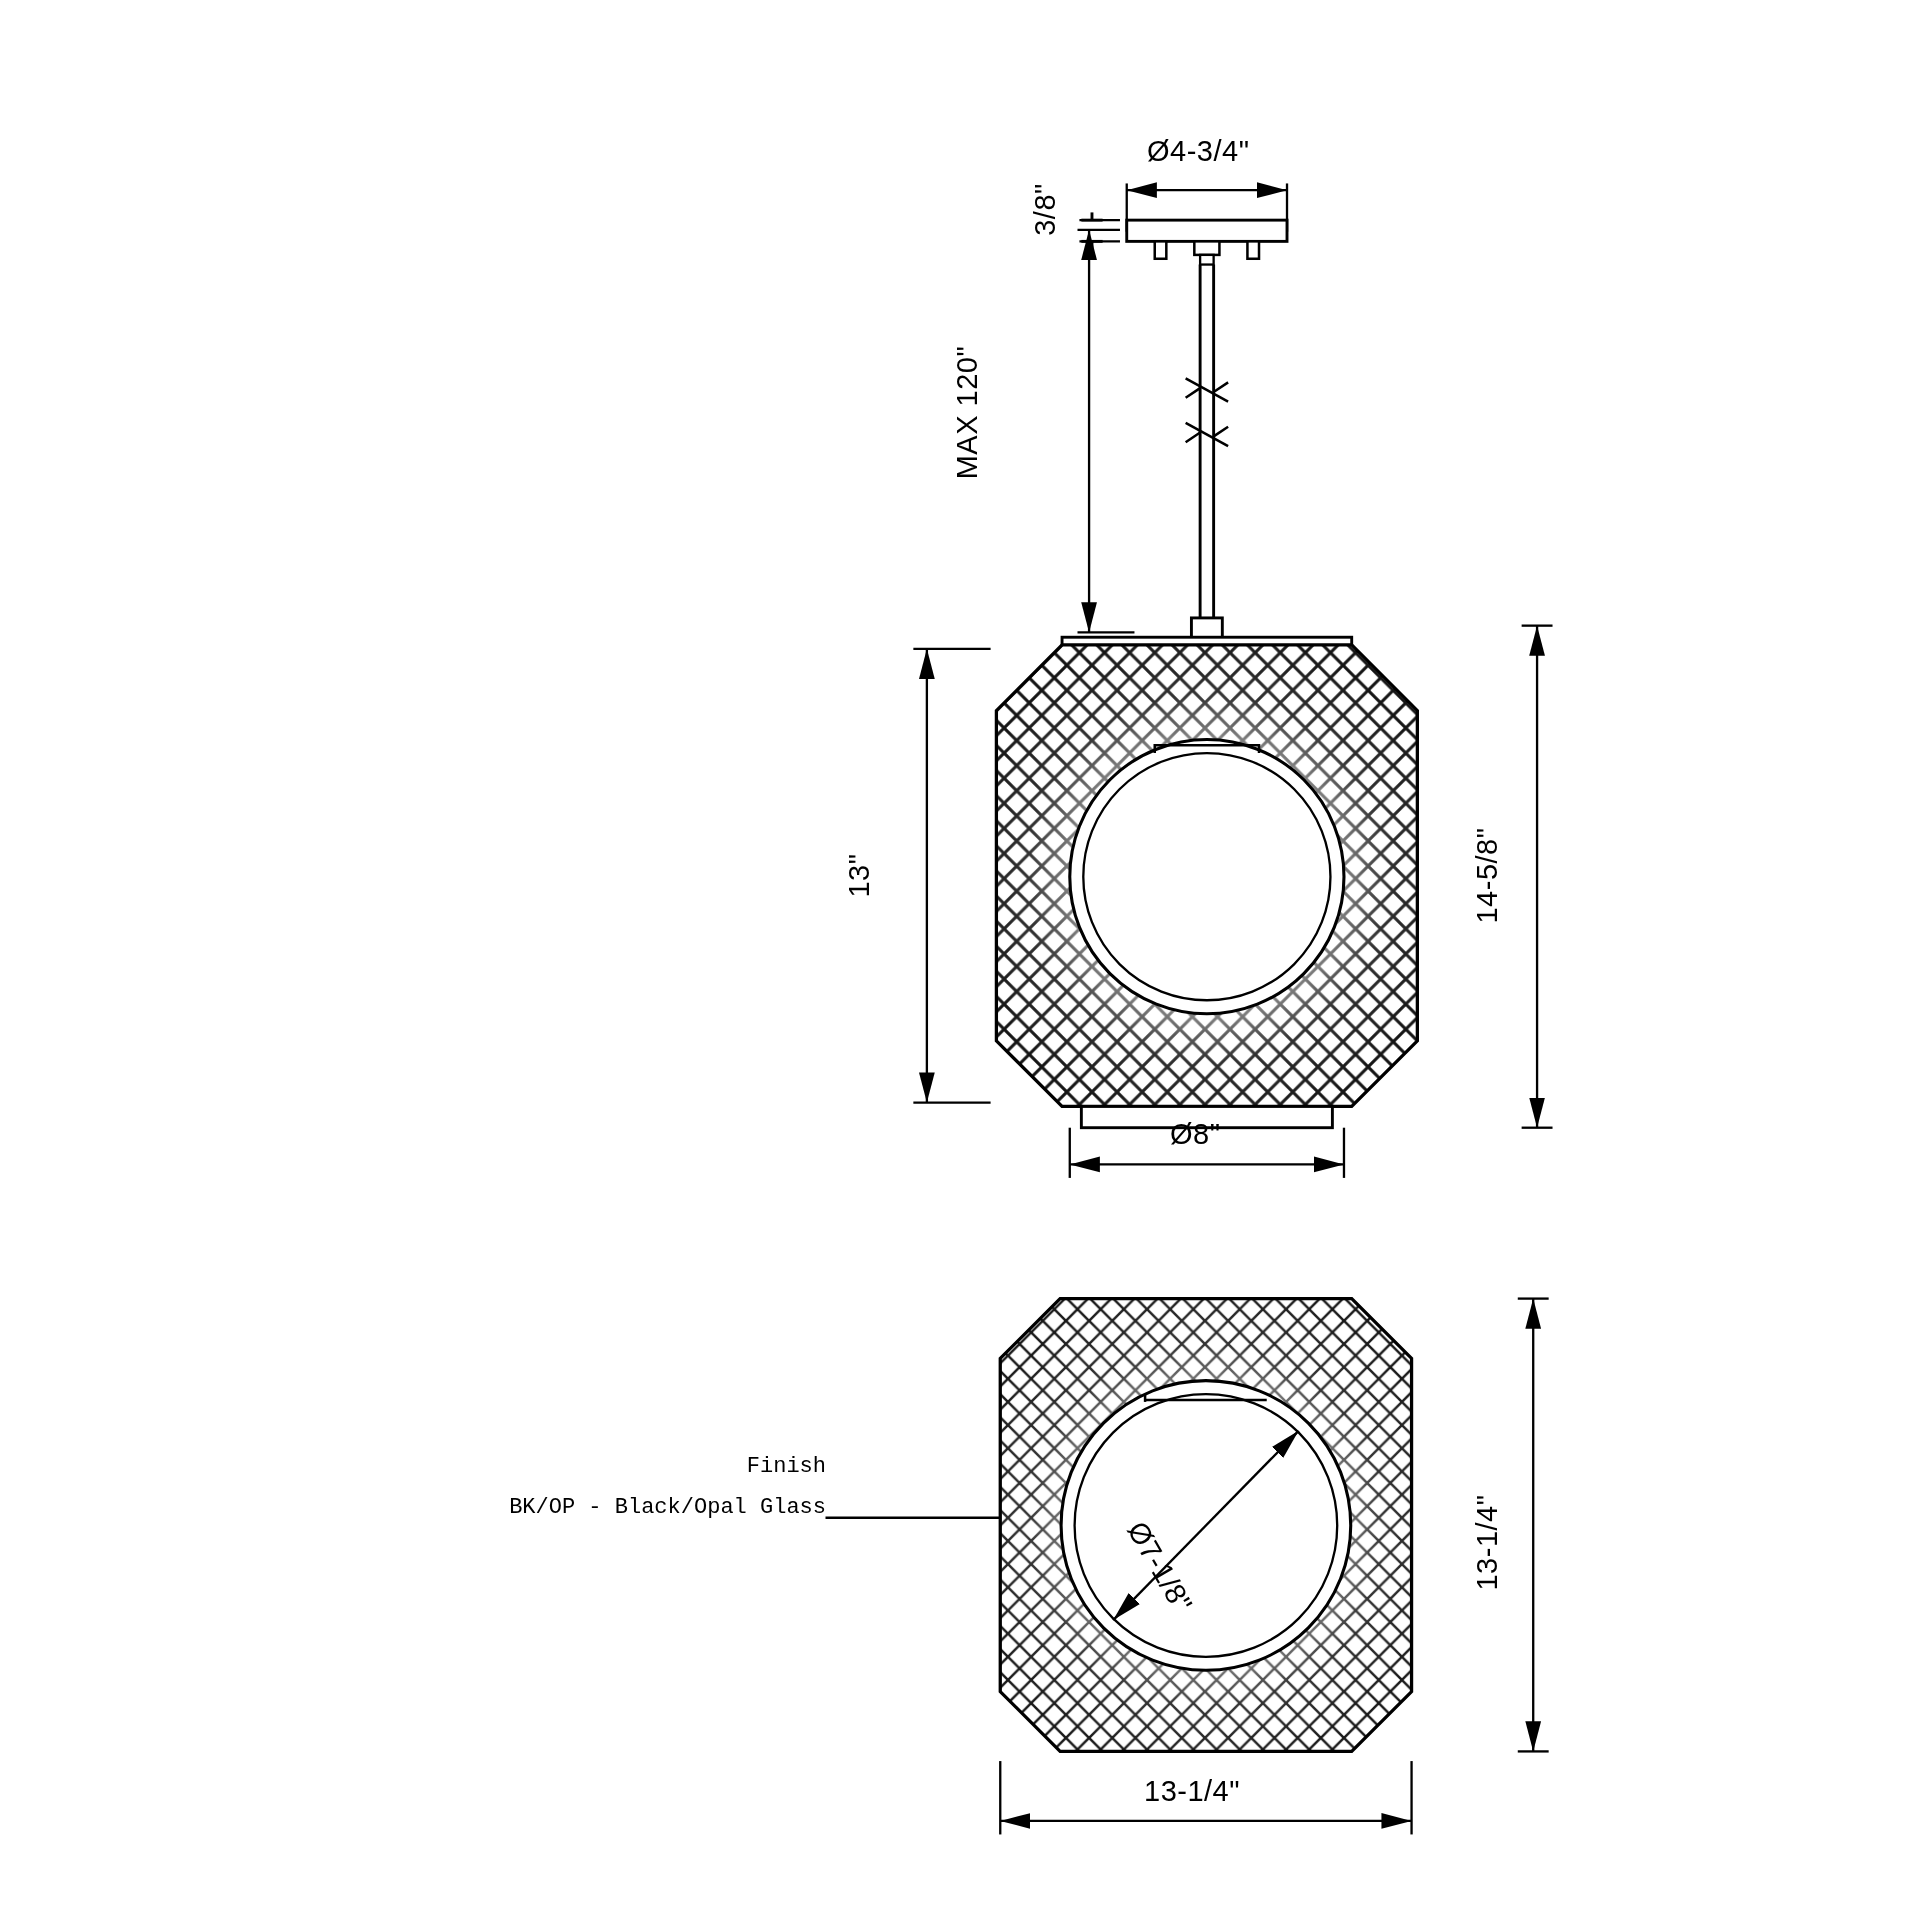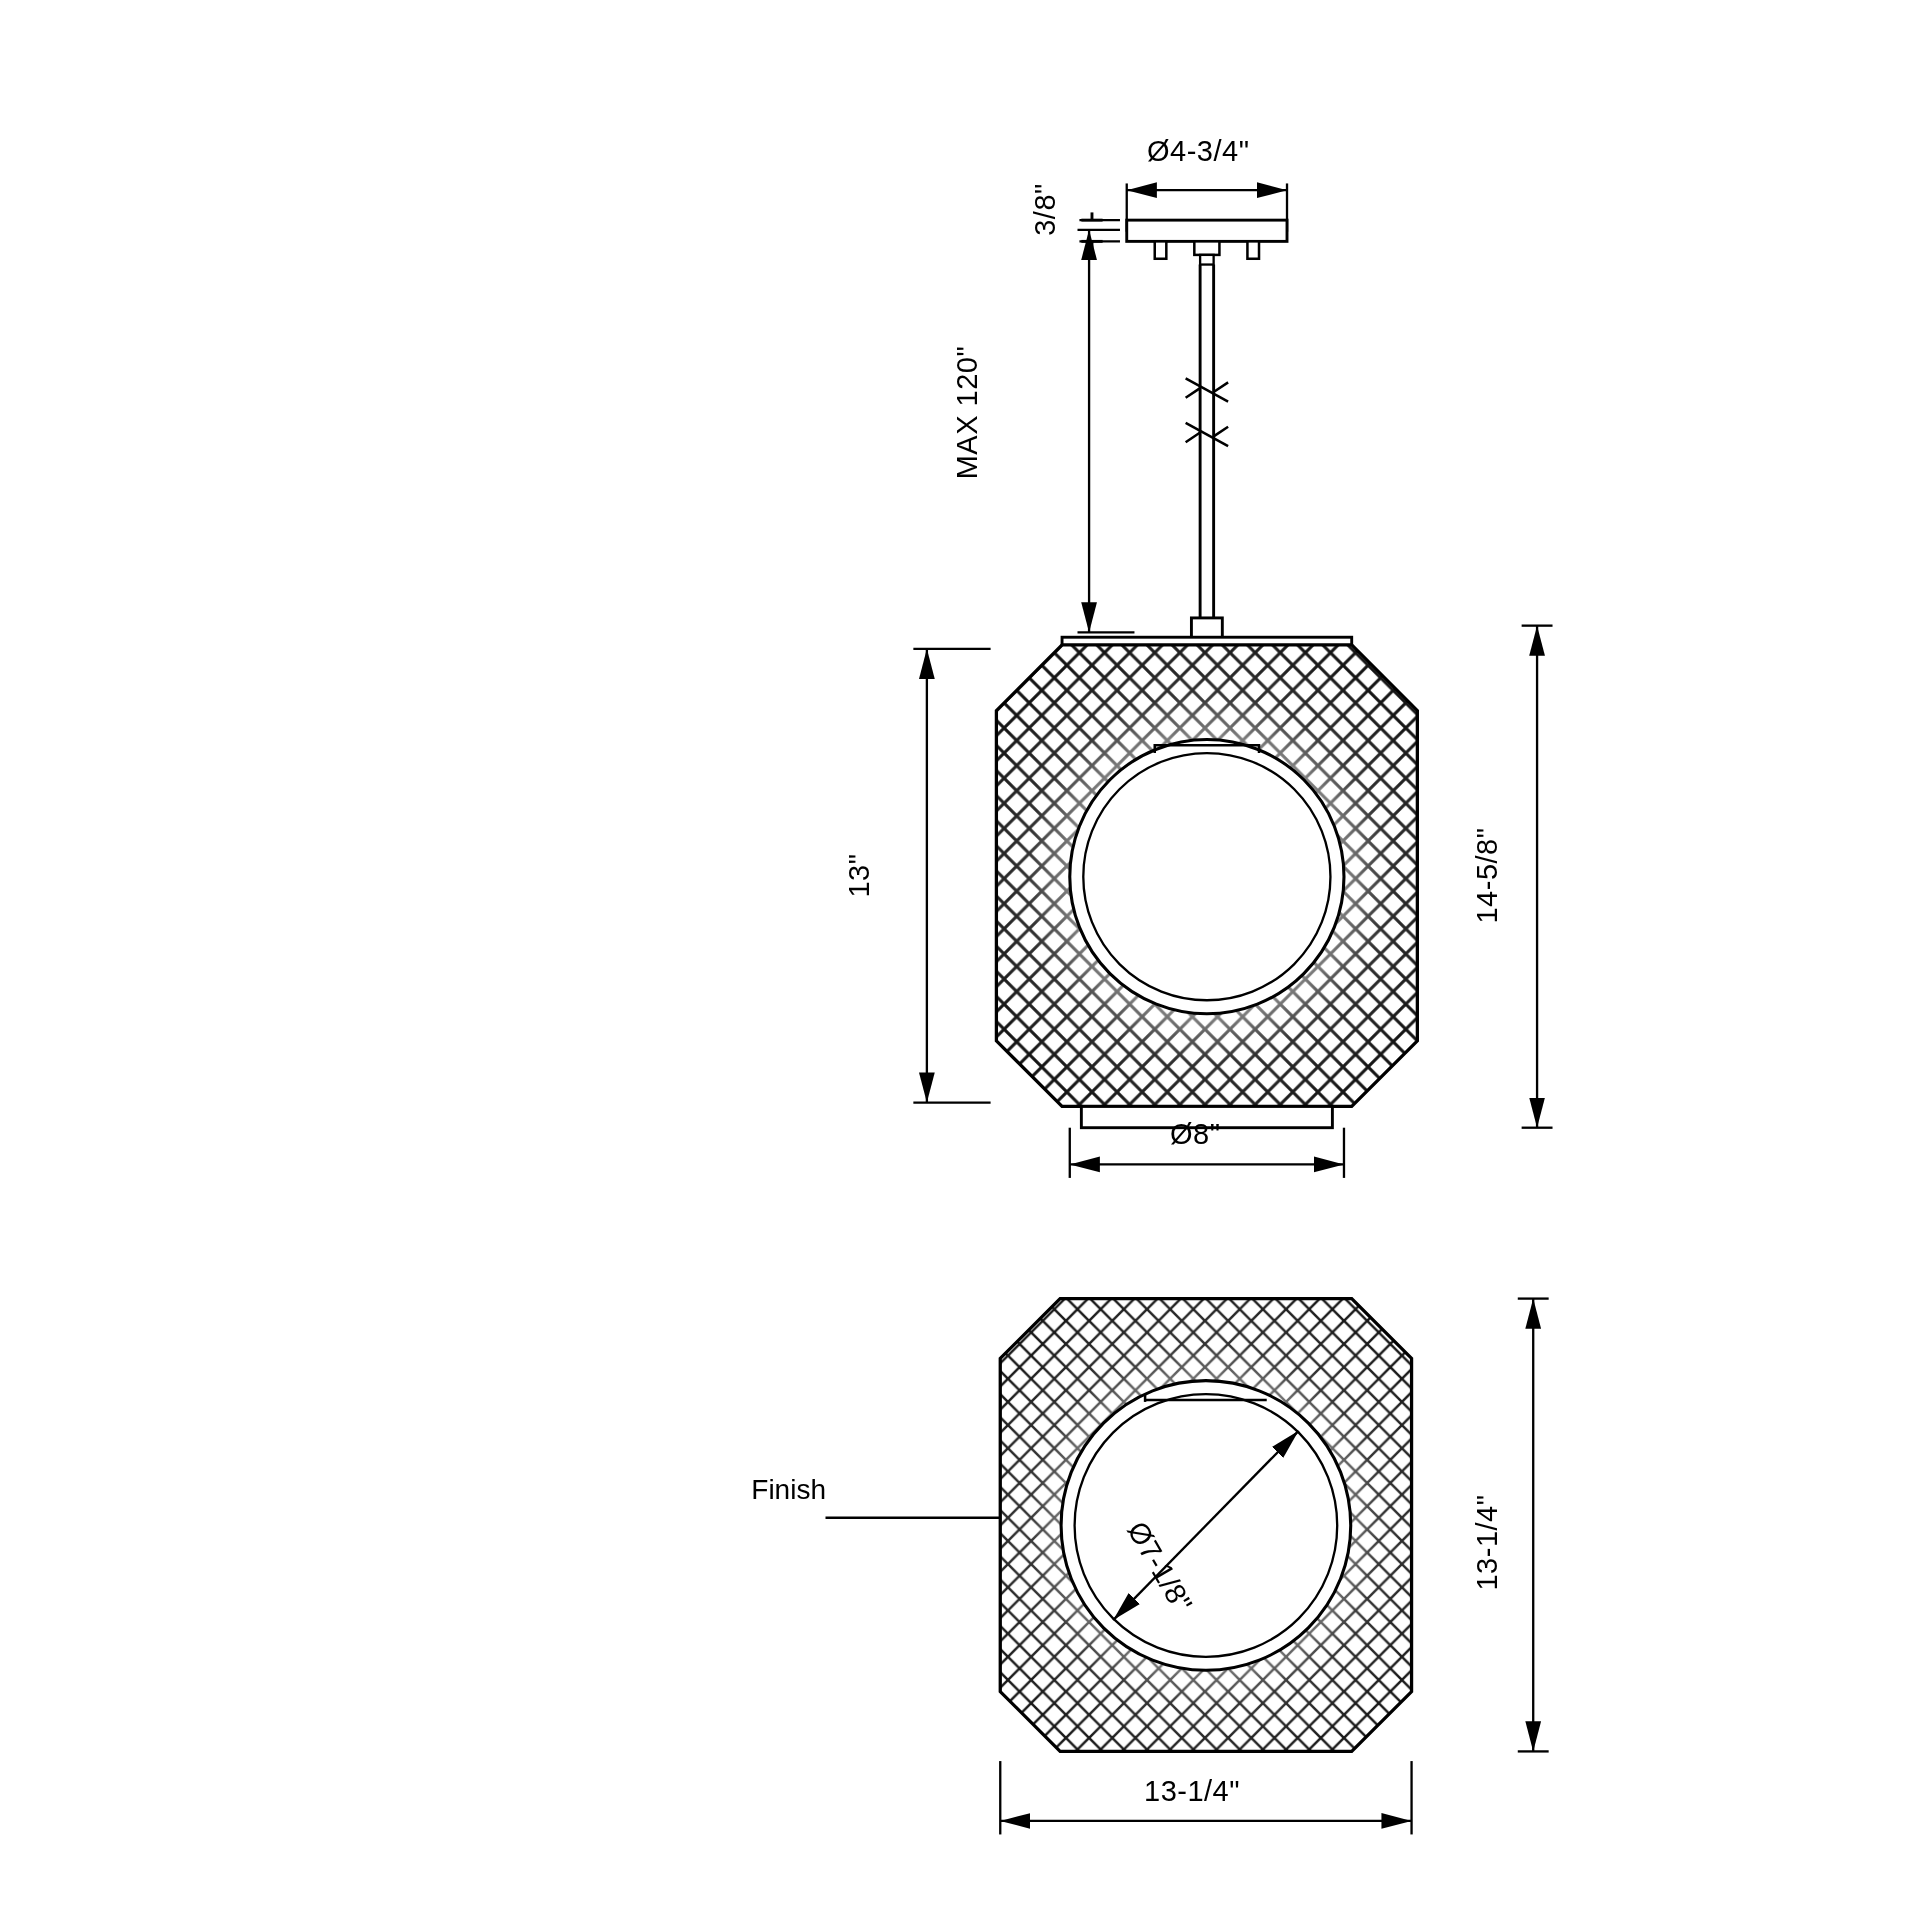--- a/index.html
+++ b/index.html
@@ -28,27 +28,26 @@
     position: absolute;
     font-family: "Liberation Sans", sans-serif;
     font-size: 29px;
     color: #000;
     white-space: nowrap;
     letter-spacing: 0.5px;
   }
   .rot90 { transform: rotate(-90deg); }
   .finish-label {
     position: absolute;
-    font-family: Liberation Sans, sans-serif;
-    font-size: 28px;
+    font-family: Liberation Mono, monospace;
+    font-size: 22px;
     line-height: 41px;
     text-align: right;
     color: #000;
     white-space: nowrap;
-    margin-top: 23px;
   }
   .dia78 {
     position: absolute;
     font-size: 29px;
     transform: rotate(60deg);
     transform-origin: 50% 50%;
     white-space: nowrap;
   }
 </style>
 </head>
@@ -223,16 +222,17 @@
   <div class="dimtext" style="left:1170px; top:1118px;">Ø8"</div>
 
   <div class="dia78" style="left:1149px; top:1516px; transform-origin:0 0;">Ø7-1/8"</div>
 
   <div class="dimtext rot90" style="left:1487px; top:1526px; width:164px; text-align:center; margin-left:-82px;">13-1/4"</div>
 
   <div class="dimtext" style="left:1144px; top:1775px;">13-1/4"</div>
 
   <div class="finish-label" style="left:343px; top:1446px; width:483px;">
     <div>Finish</div>
+    <div>BK/OP - Black/Opal Glass</div>
   </div>
 
 </div>
 
 
 </body></html>

